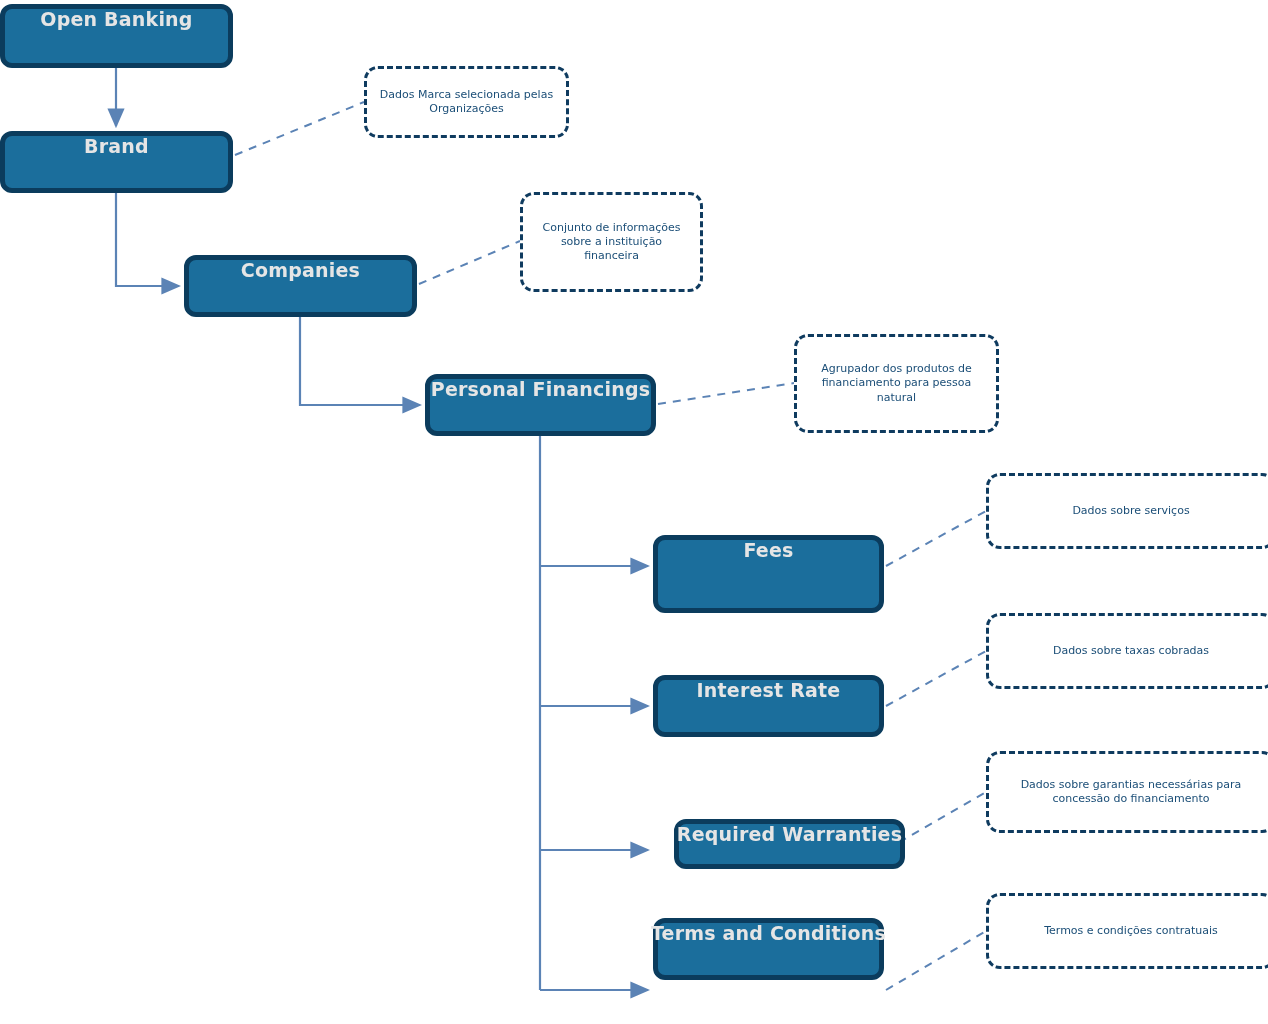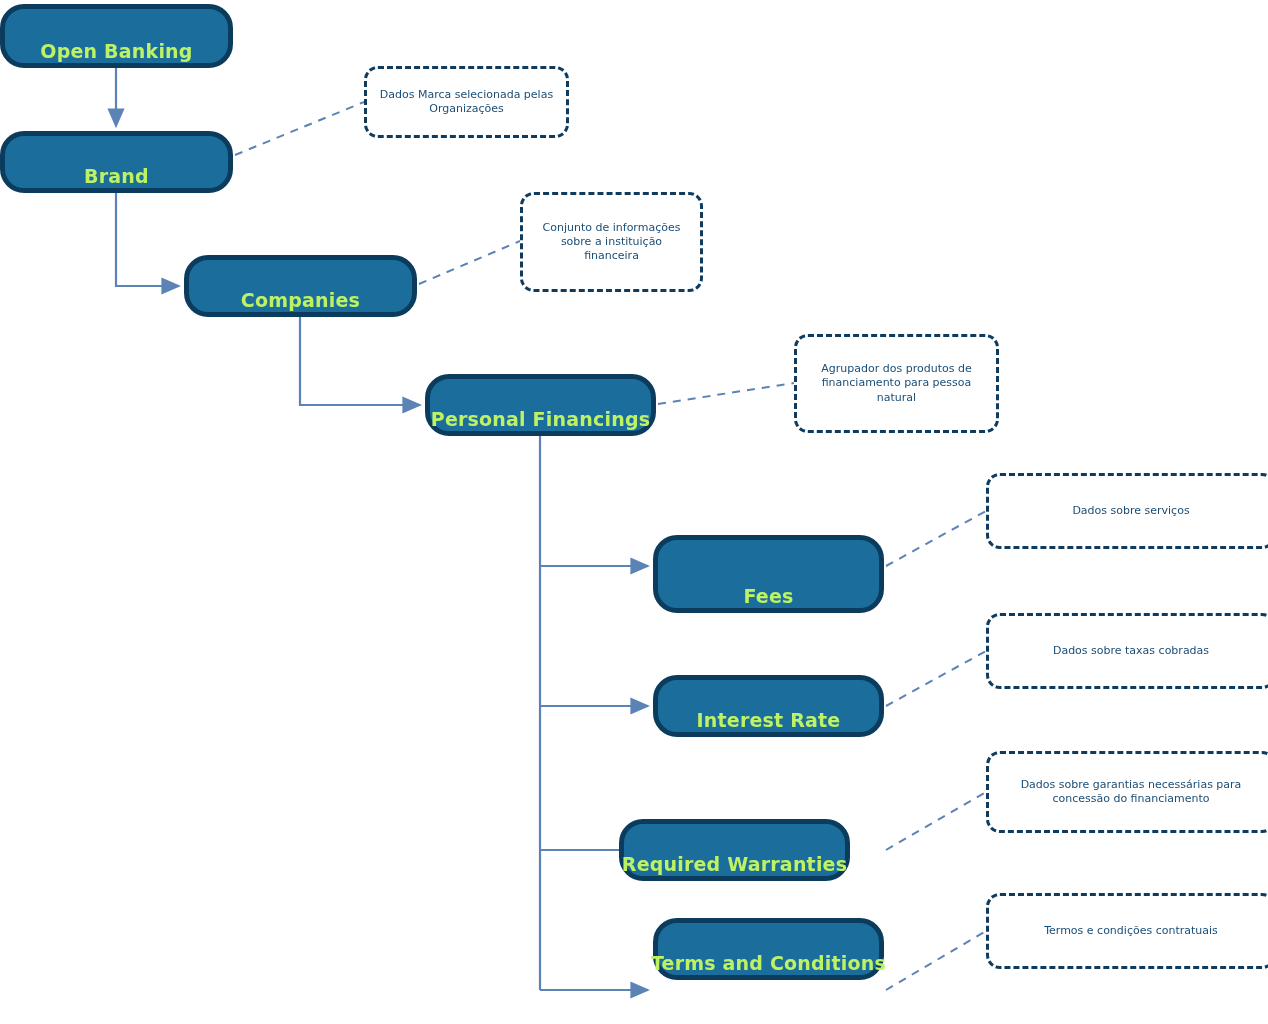--- a/index.html
+++ b/index.html
@@ -25,25 +25,25 @@
     width: 1268px;
     height: 1024px;
     pointer-events: none;
   }
   
   .node {
     position: absolute;
     box-sizing: border-box;
     background: #1b6e9c;
     border: 5px solid #0b3c5d;
-    border-radius: 24px;
+    border-radius: 12px;
     display: flex;
-    align-items: flex-end;
+    align-items: flex-start;
     justify-content: center;
-    color: #bef264;
+    color: #e5e5e5;
     font-size: 19px;
     font-weight: bold;
     letter-spacing: 0.2px;
     text-align: center;
     line-height: 1.15;
     white-space: nowrap;
   }
   
   .note {
     position: absolute;
@@ -117,21 +117,21 @@
   </div>
 
   <div class="node" style="left:653px; top:535px; width:231px; height:78px;">
     <span>Fees</span>
   </div>
 
   <div class="node" style="left:653px; top:675px; width:231px; height:62px;">
     <span>Interest Rate</span>
   </div>
 
-  <div class="node" style="left:619px; top:819px; width:231px; height:62px;">
+  <div class="node" style="left:674px; top:819px; width:231px; height:50px;">
     <span>Required Warranties</span>
   </div>
 
   <div class="node" style="left:653px; top:918px; width:231px; height:62px;">
     <span>Terms and Conditions</span>
   </div>
 
   <div class="note" style="left:364px; top:66px; width:205px; height:72px;">
     <span>Dados Marca selecionada pelas Organizações</span>
   </div>

